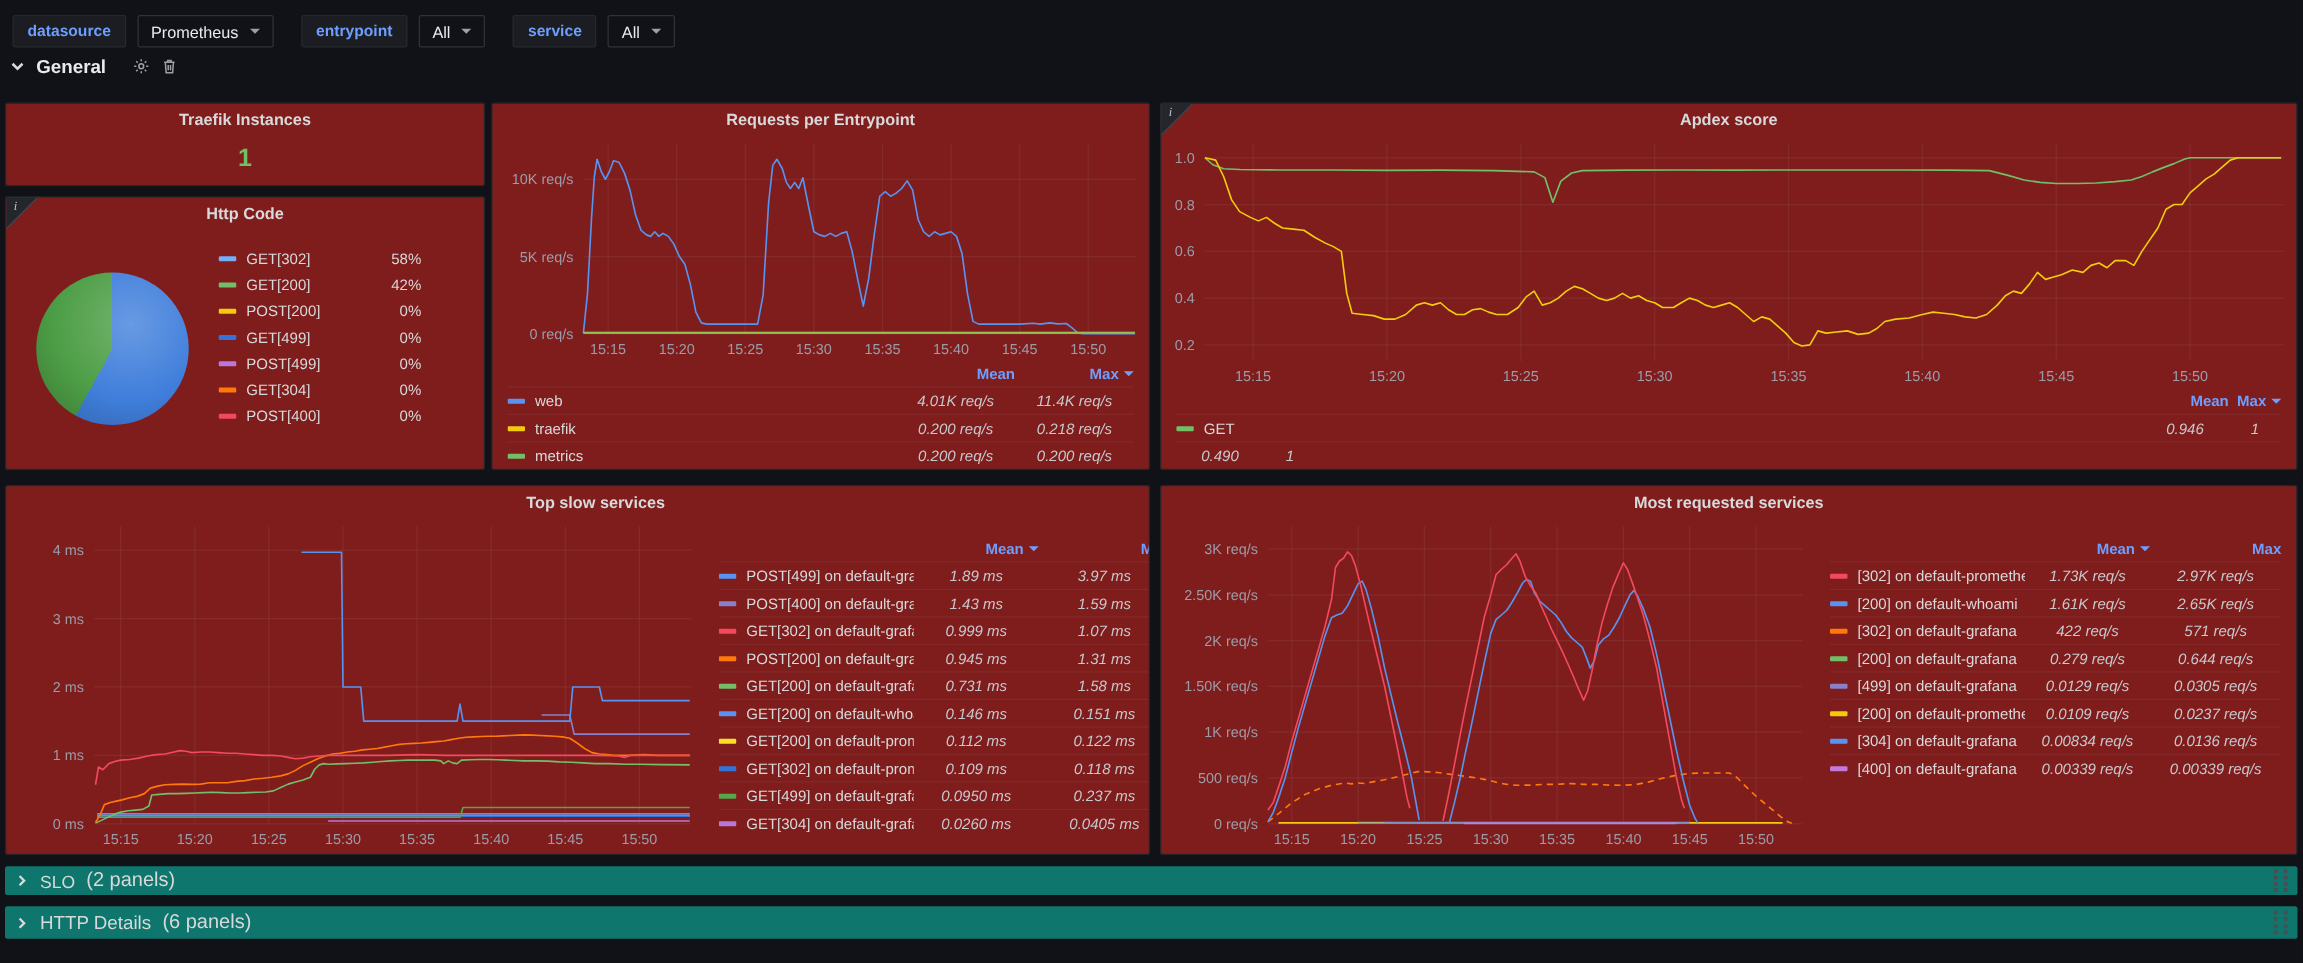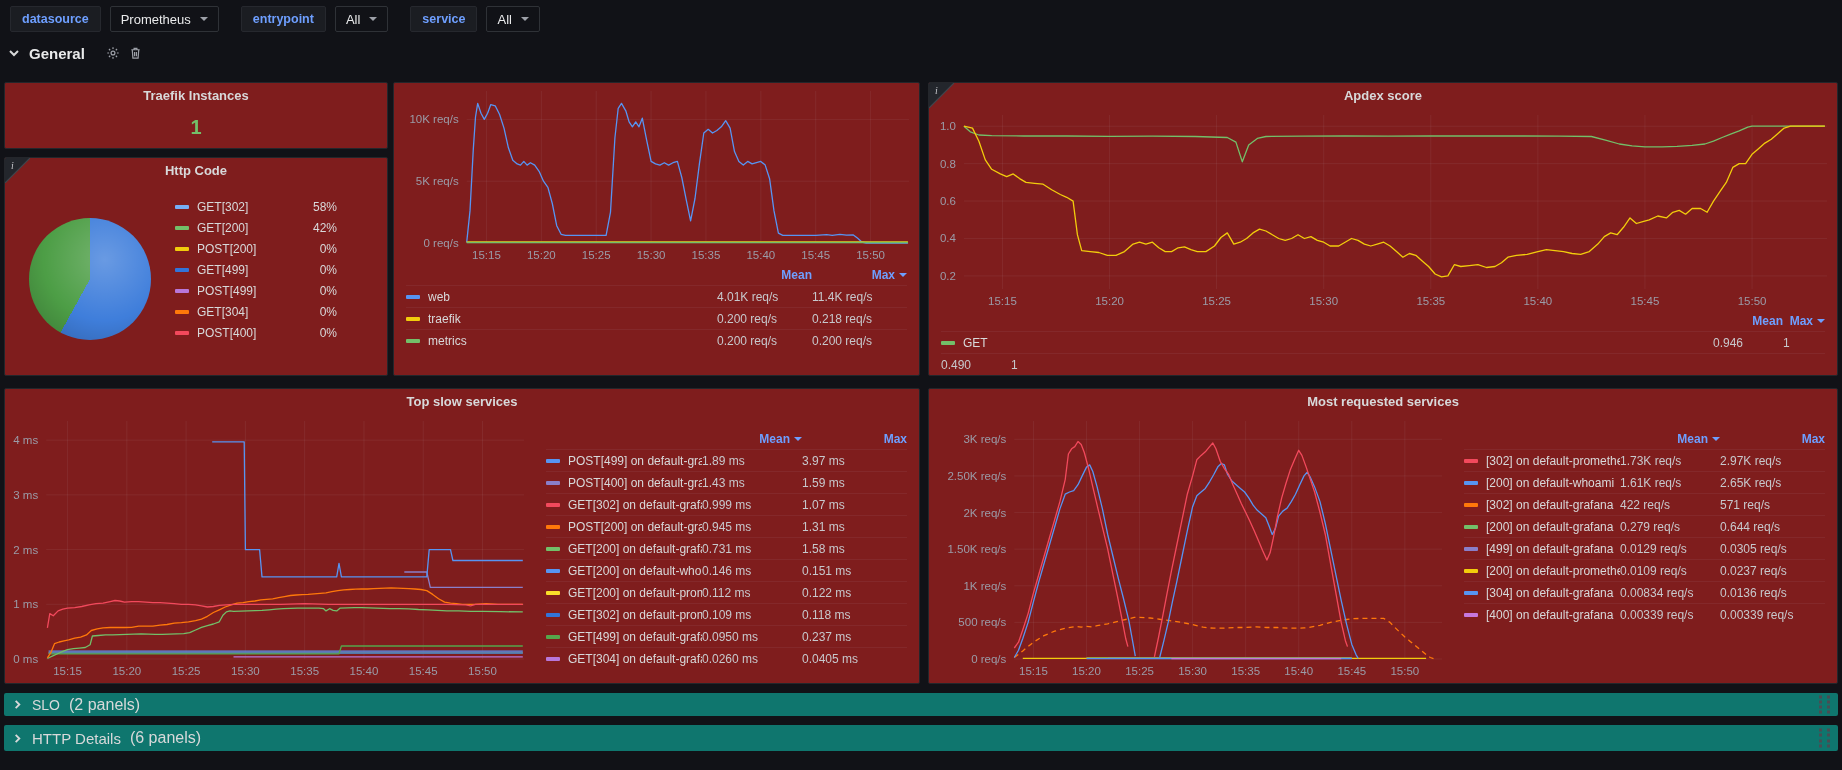--- a/index.html
+++ b/index.html
@@ -1,20 +1,20 @@
 <!DOCTYPE html>
 <html><head>
 <meta charset="utf-8">
 <style>
   * { margin:0; padding:0; box-sizing:border-box; }
   html,body { background:#111217; font-family:"Liberation Sans", sans-serif; }
   .dash { position:relative; width:1842px; height:770px; background:#111217; overflow:hidden; color:#D8D9DA; }
 
   
-  .topbar { position:absolute; left:0; top:0; width:100%; height:38px; display:flex; align-items:center; padding:0 10px; gap:22px; }
+  .topbar { position:absolute; left:0; top:0; width:100%; height:38px; display:flex; align-items:flex-end; padding:0 10px; gap:22px; }
   .vargroup { display:flex; align-items:center; gap:9px; }
   .varlabel { height:26px; display:flex; align-items:center; padding:0 11px; background:#1B1D22; border:1px solid #26282E; border-radius:2px; color:#6E9FFF; font-size:12.5px; font-weight:700; }
   .varvalue { height:26px; display:flex; align-items:center; gap:9px; padding:0 10px; background:#111217; border:1px solid #2F3237; border-radius:2px; color:#E9EAEB; font-size:13px; cursor:pointer; }
   .chev { width:0; height:0; border-left:4px solid transparent; border-right:4px solid transparent; border-top:4px solid #9DA0A8; display:inline-block; }
 
   
   .rowheader { position:absolute; display:flex; align-items:center; gap:9px; cursor:pointer; }
   .rowheader .rtitle { font-size:15px; font-weight:700; color:#E9EAEB;text-align:right; }
   .icon-btn { color:#9DA0A8; display:flex; align-items:center; cursor:pointer; }
   .collapsedrow { position:absolute; background:#0f766e; border-radius:2px; display:flex; align-items:center; gap:9px; padding:0 8px; cursor:pointer; }
@@ -23,21 +23,21 @@
 
   
   .panel { position:absolute; background:#7f1d1d; border:1px solid #24262B; border-radius:2px; overflow:hidden; }
   .ptitle { height:24px; display:flex; align-items:center; justify-content:center; font-size:13px; font-weight:600; color:#D8D9DA; cursor:pointer; }
   .infocorner { position:absolute; left:0; top:0; width:25px; height:25px; background:linear-gradient(135deg,#23262C 0%,#23262C 47%,#40444B 50%,transparent 53%); color:#C7C8CC; font-size:10px; font-style:italic; font-family:"Liberation Serif",serif; padding:2px 0 0 6px; cursor:pointer; z-index:3; }
 
   .p-traefik  { left:4px;  top:82px;  width:384px; height:67px; }
   .p-httpcode { left:4px;  top:157px; width:384px; height:219px; }
   .p-requests { left:393px; top:82px;  width:527px; height:294px; }
   .p-apdex    { left:928px; top:82px;  width:910px; height:294px; }
-  .p-topslow  { left:4px;  top:388px; width:916px; height:296px; }
+  .p-topslow  { left:4px;  top:388px; width:916px; height:296px;padding-left:29px; }
   .p-mostreq  { left:928px; top:388px; width:910px; height:296px; }
 
   .bigvalue { height:40px; display:flex; align-items:center; justify-content:center; font-size:20px; font-weight:700; }
 
   
   .pierow { display:flex; height:193px; }
   .piewrap { flex:1; display:flex; align-items:center; justify-content:center; }
   .pie { width:122px; height:122px; border-radius:50%; position:relative; }
   .pie:after { content:""; position:absolute; inset:0; border-radius:50%; background:radial-gradient(circle at 62% 34%, rgba(255,255,255,0.22), rgba(255,255,255,0) 55%, rgba(0,0,0,0.25) 100%); }
   .pielegend { width:212px; padding:14px 50px 0 0; font-size:12px; }
@@ -51,21 +51,21 @@
   .chartrow { display:flex; }
 
   
   .legend-table { font-size:12px; padding:0 12px; }
   .lt-header { display:flex; align-items:center; height:20px; color:#6E9FFF; font-weight:600; }
   .lt-spacer { flex:1; }
   .lt-mean, .lt-max { text-align:right; display:flex; justify-content:flex-end; align-items:center; gap:4px; cursor:pointer; }
   .sort-caret { width:0; height:0; border-left:4px solid transparent; border-right:4px solid transparent; border-top:4px solid #6E9FFF; }
   .lt-row { display:flex; align-items:center; height:22px; border-top:1px solid rgba(204,204,220,0.07); cursor:pointer; }
   .lt-name { flex:1; display:flex; align-items:center; gap:8px; color:#D8D9DA; white-space:nowrap; overflow:hidden; }
-  .lt-vmean, .lt-vmax { text-align:left; color:#C7C8CC; }
+  .lt-vmean, .lt-vmax { text-align:center; color:#C7C8CC;font-style:italic; }
 
   .lw-req .lt-mean,.lw-req .lt-vmean { width:95px; } .lw-req .lt-max,.lw-req .lt-vmax { width:95px; }
   .lw-apdex .lt-mean,.lw-apdex .lt-vmean { width:70px; } .lw-apdex .lt-max,.lw-apdex .lt-vmax { width:42px; }
   .lw-side .lt-mean,.lw-side .lt-vmean { width:100px; } .lw-side .lt-max,.lw-side .lt-vmax { width:105px; }
 
   .sidelegend { width:385px; padding-top:16px; }
 </style>
 </head>
 <body>
 
@@ -159,20 +159,21 @@
           <div class="pl-row">
             <span class="swatch" style="background: rgb(242, 73, 92);"></span>
             <span class="pl-name">POST[400]</span>
             <span class="pl-val">0%</span>
           </div>
         </div>
     </div>
   </div>
 
   <div class="panel p-requests">
+    <div class="ptitle">Requests per Entrypoint</div>
     <div class="plot" style="height:182px;"><svg width="525" height="182">
           <line x1="92.45533498759305" x2="92.45533498759305" y1="8" y2="160" stroke="rgba(204,204,220,0.08)"></line>
           <line x1="147.33126550868485" x2="147.33126550868485" y1="8" y2="160" stroke="rgba(204,204,220,0.08)"></line>
           <line x1="202.2071960297767" x2="202.2071960297767" y1="8" y2="160" stroke="rgba(204,204,220,0.08)"></line>
           <line x1="257.08312655086854" x2="257.08312655086854" y1="8" y2="160" stroke="rgba(204,204,220,0.08)"></line>
           <line x1="311.95905707196033" x2="311.95905707196033" y1="8" y2="160" stroke="rgba(204,204,220,0.08)"></line>
           <line x1="366.8349875930521" x2="366.8349875930521" y1="8" y2="160" stroke="rgba(204,204,220,0.08)"></line>
           <line x1="421.71091811414396" x2="421.71091811414396" y1="8" y2="160" stroke="rgba(204,204,220,0.08)"></line>
           <line x1="476.5868486352357" x2="476.5868486352357" y1="8" y2="160" stroke="rgba(204,204,220,0.08)"></line>
           <line x1="72.69999999999999" x2="515" y1="160" y2="160" stroke="rgba(204,204,220,0.08)"></line>

